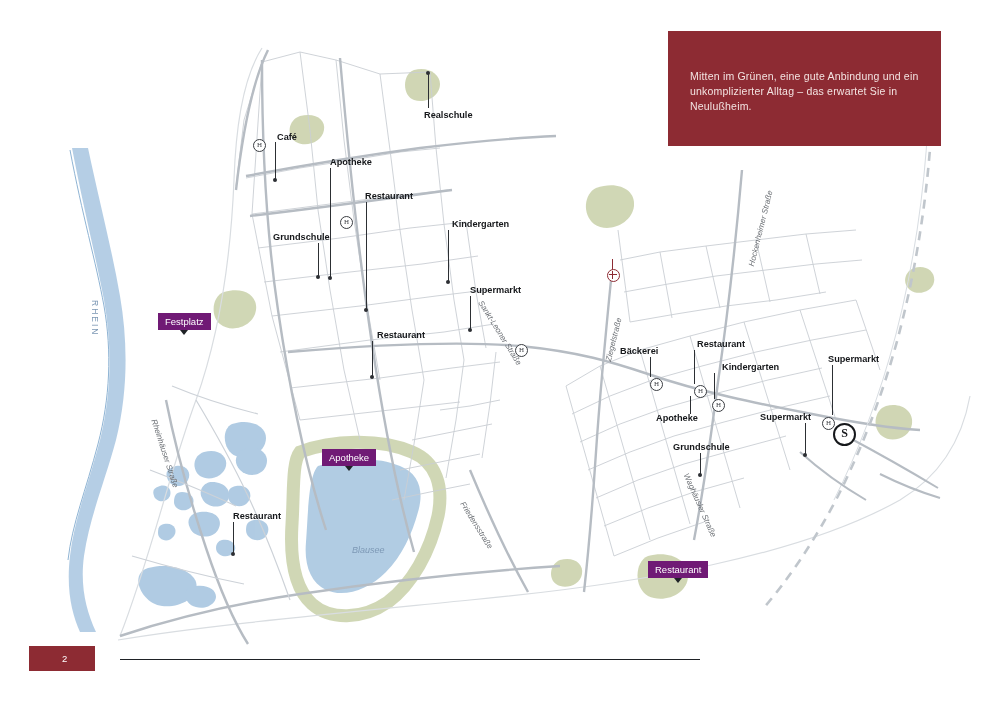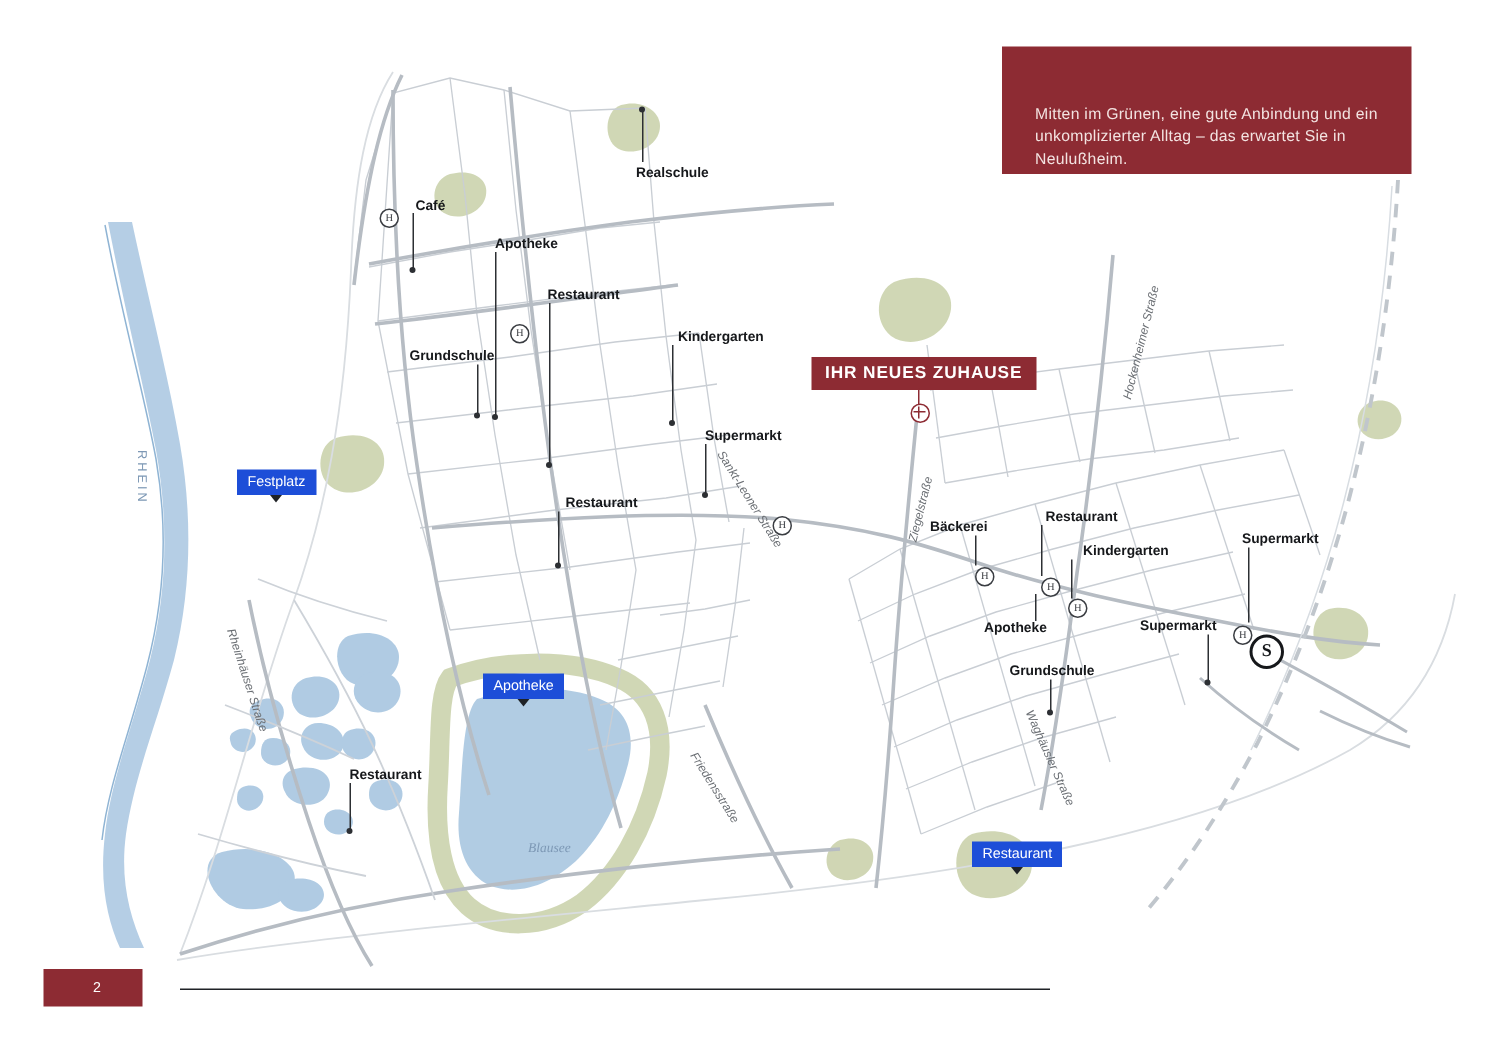--- a/index.html
+++ b/index.html
@@ -10,21 +10,21 @@
     overflow:hidden;
     position:relative;
   }
   #page{position:absolute;inset:0;background:#ffffff;}
 
   
   .map-layer{position:absolute;left:0;top:0;width:1000px;height:707px;}
 
   
   .callout{
-    position:absolute;left:668px;top:31px;width:273px;height:85px;
+    position:absolute;left:668px;top:31px;width:273px;height:115px;
     background:#8d2b33;color:#f3e3e1;
     box-sizing:border-box;
     padding:38px 18px 26px 22px;
     font-size:10.5px;line-height:1.45;
     letter-spacing:.2px;
   }
 
   
   .zuhause{
     position:absolute;left:541px;top:238px;
@@ -44,21 +44,21 @@
   .zuhause-pin:before{
     content:"";position:absolute;left:4px;top:1px;width:1.2px;height:8px;background:#8d2b33;
   }
   .zuhause-pin:after{
     content:"";position:absolute;left:1px;top:4px;width:8px;height:1.2px;background:#8d2b33;
   }
 
   
   .tag{
     position:absolute;
-    background:#1d4ed8;color:#ffffff;
+    background:#701a75;color:#ffffff;
     font-size:9.5px;
     padding:3px 7px 3px 7px;
     white-space:nowrap;
   }
   .tag .caret{
     position:absolute;left:50%;margin-left:-4px;bottom:-5px;
     width:0;height:0;border-left:4px solid transparent;border-right:4px solid transparent;
     border-top:5px solid #1f2226;
   }
 
@@ -249,21 +249,20 @@
       <path d="M150,470 C176,480 206,492 236,506"></path>
       <path d="M132,556 C166,566 204,576 244,584"></path>
     </g>
 
   </svg>
 
   <div class="callout">
     <span>Mitten im Grünen, eine gute Anbindung und ein unkomplizierter Alltag – das erwartet Sie in Neulußheim.</span>
   </div>
 
-  <div class="zuhause">IHR NEUES ZUHAUSE</div>
   <div class="zuhause-stem"></div>
   <div class="zuhause-pin"></div>
 
   <div class="tag" style="left:158px;top:313px;">
     <span>Festplatz</span>
     <span class="caret"></span>
   </div>
   <div class="tag" style="left:322px;top:449px;">
     <span>Apotheke</span>
     <span class="caret"></span>
@@ -342,18 +341,18 @@
   <div class="sbahn" style="left:833px;top:423px;">S</div>
 
   <div class="street" style="left:484px;top:299px;transform:rotate(58deg);">Sankt-Leoner Straße</div>
   <div class="street" style="left:604px;top:360px;transform:rotate(-76deg);">Ziegelstraße</div>
   <div class="street" style="left:747px;top:265px;transform:rotate(-76deg);">Hockenheimer Straße</div>
   <div class="street" style="left:690px;top:472px;transform:rotate(66deg);">Waghäusler Straße</div>
   <div class="street" style="left:466px;top:500px;transform:rotate(58deg);">Friedensstraße</div>
   <div class="street" style="left:158px;top:418px;transform:rotate(72deg);">Rheinhäuser Straße</div>
 
   <div class="water-label" style="left:100px;top:300px;transform:rotate(90deg);">RHEIN</div>
-  <div class="lake-label" style="left:352px;top:560px;font-family:Liberation Serif, serif;">Blausee</div>
+  <div class="lake-label" style="left:352px;top:545px;">Blausee</div>
 
   <div class="page-badge">2</div>
   <div class="footer-rule"></div>
 
 </div>
 
 </body></html>

